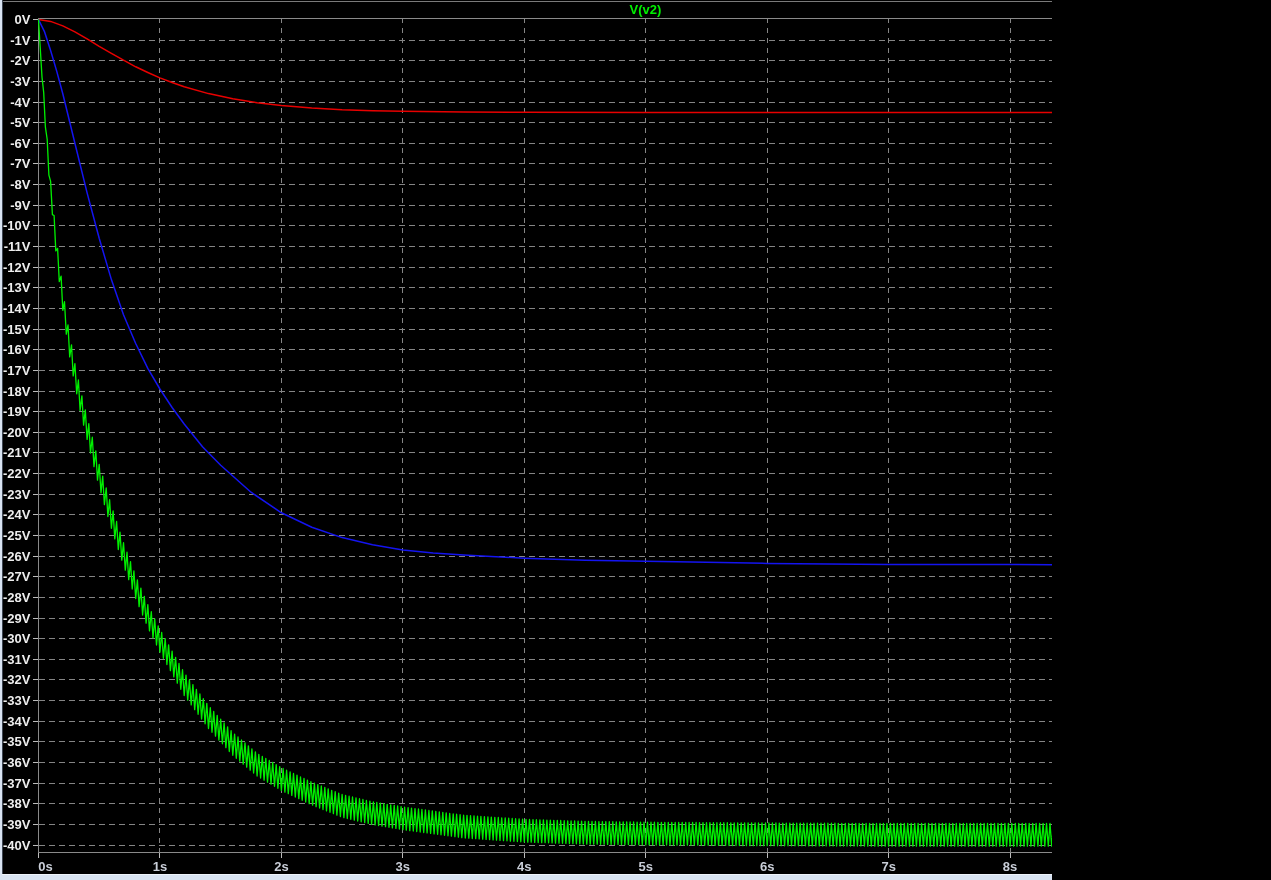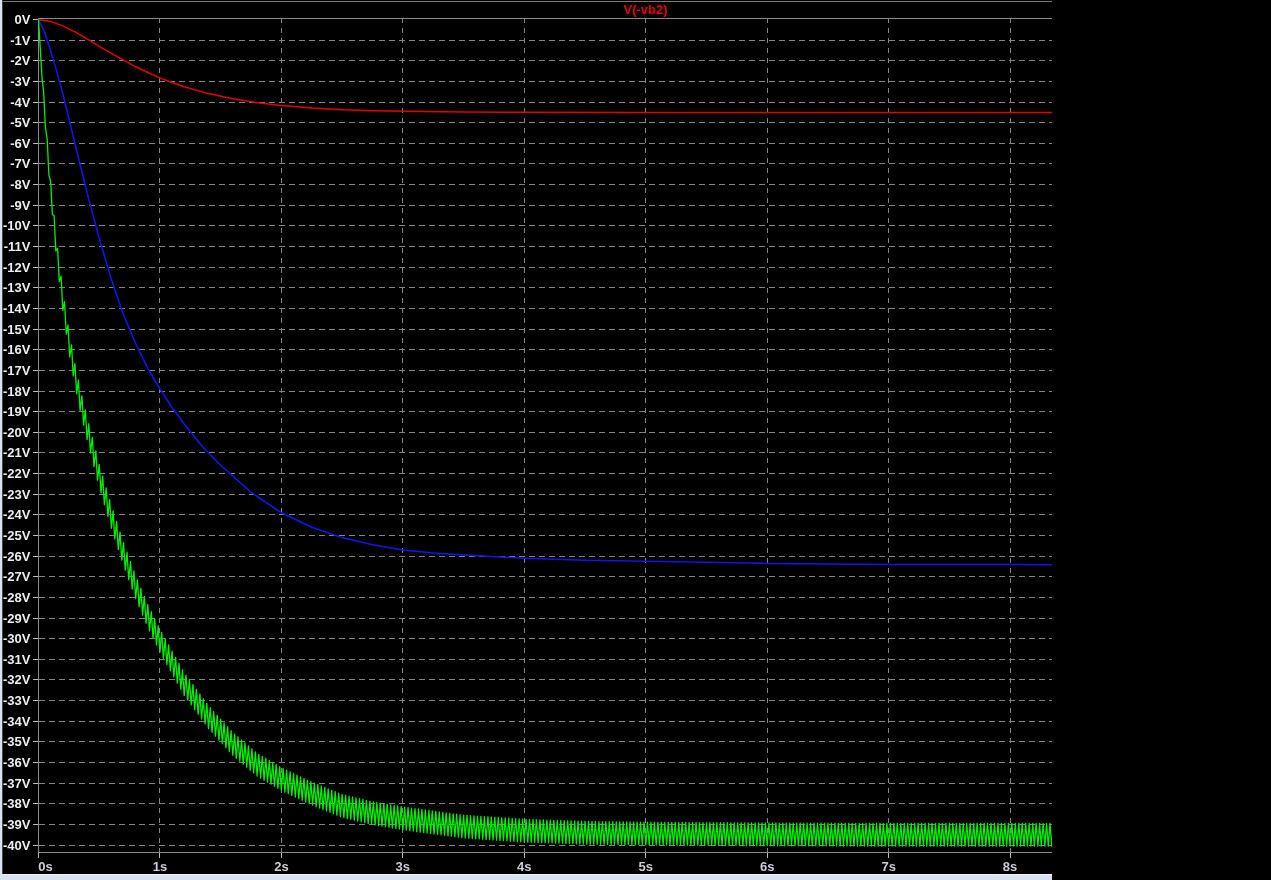--- a/index.html
+++ b/index.html
@@ -189,21 +189,21 @@
         <text x="767.2" y="871" text-anchor="middle" class="xlab">6s</text>
         <text x="888.65" y="871" text-anchor="middle" class="xlab">7s</text>
         <text x="1010.1" y="871" text-anchor="middle" class="xlab">8s</text>
         <text x="1131.55" y="871" text-anchor="middle" class="xlab">9s</text>
         <text x="1248" y="871" text-anchor="middle" class="xlab">10s</text>
       </g>
   </svg>
 
   <div id="legend">
     <div class="legend-cell">
-      <span class="legend-label" id="leg2" style="color: rgb(232, 0, 0);">V(-vb2)</span>
+      <span class="legend-label" id="leg0" style="color: rgb(0, 240, 0);">V(v2)</span>
     </div>
   </div>
 
   <div id="top-line" style="left:3px;top:1px;width:1258px;height:1px;"></div>
   <div class="strip" style="left:0;top:0;width:2px;height:880px;"></div>
   <div class="edge-dark" style="left:2px;top:0;width:1px;height:880px;"></div>
   <div class="edge-dark" style="left:1261px;top:0;width:1px;height:880px;"></div>
   <div class="strip" style="left:1262px;top:0;width:9px;height:880px;"></div>
   <div class="edge-light" style="left:2px;top:874px;width:1260px;height:1px;"></div>
   <div class="strip" style="left:2px;top:875px;width:1269px;height:5px;"></div>

